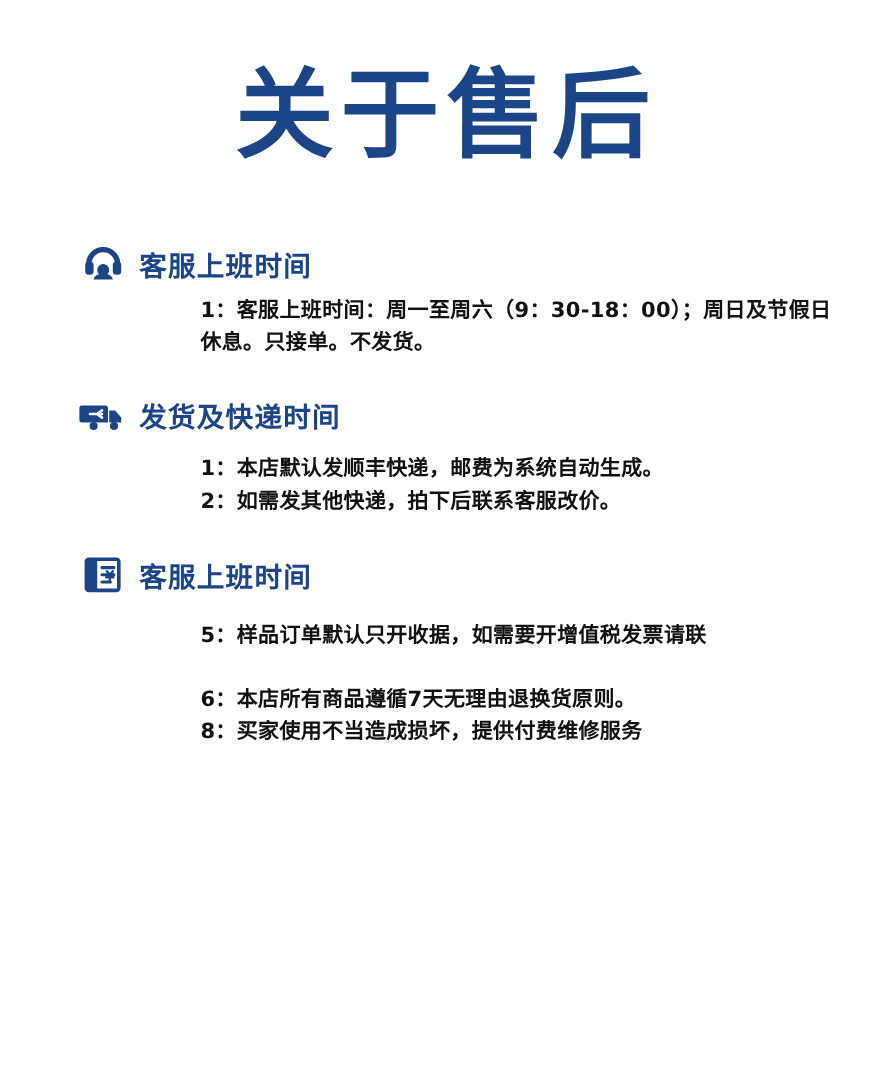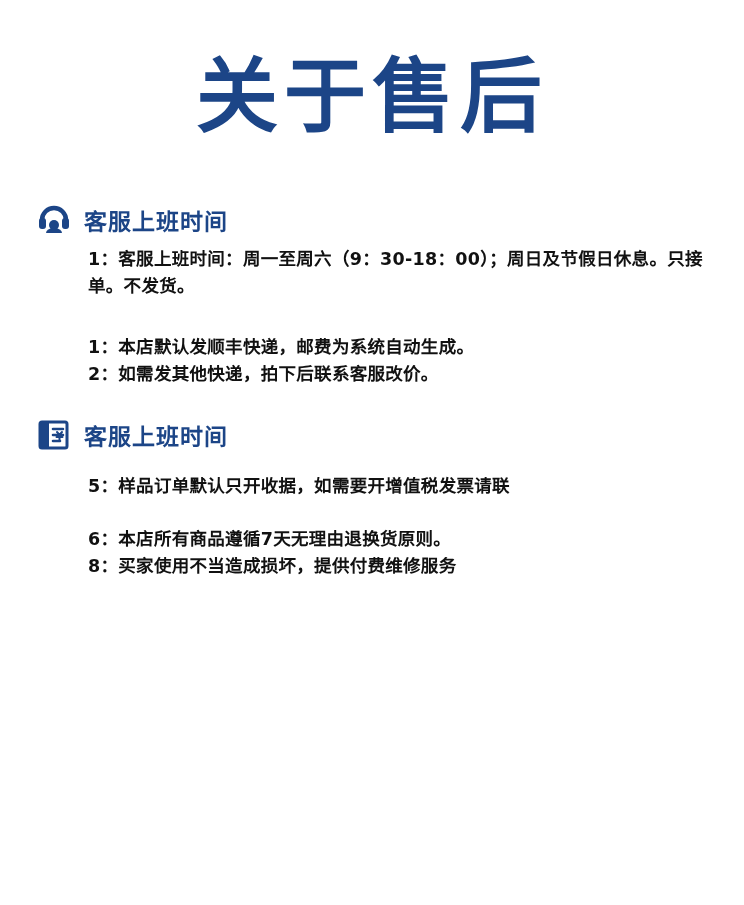--- a/index.html
+++ b/index.html
@@ -26,21 +26,21 @@
     font-weight: bold;
     color: #1c4587;
     letter-spacing: 6px;
     line-height: 1;
     margin: 0;
     padding-top: 56px;
     font-family: "DejaVu Sans", "Liberation Sans", sans-serif;
   }
   .sections {
     margin-top: 62px;
-    padding-left: 34px;
+    padding-left: 66px;
     padding-right: 30px;
   }
   .section {
     position: relative;
     margin-bottom: 26px;
   }
   .sec-head {
     display: flex;
     align-items: center;
     gap: 10px;
@@ -69,20 +69,21 @@
     padding-right: 6px;
   }
   .line {
     font-size: 17.5px;
     line-height: 1.55;
     color: #111111;
     font-weight: bold;
     letter-spacing: 0.3px;
     font-family: "DejaVu Sans", "Liberation Sans", sans-serif;
     white-space: pre-wrap;
+    margin-left: 47px;
   }
   .sec-service .sec-head { margin-bottom: 0px; }
   .sec-service .icon-box { width: 36px; flex: 0 0 36px; }
   .sec-invoice .sec-body { padding-top: 14px; }
   .sec-ship .sec-body { padding-top: 8px; }
   .sec-hours .sec-body { padding-top: 2px; }
 </style>
 </head>
 <body>
 
@@ -104,20 +105,32 @@
           </svg>
         </span>
         <span class="sec-title">客服上班时间</span>
       </div>
       <div class="sec-body">
         <div class="line">1：客服上班时间：周一至周六（9：30-18：00）；周日及节假日休息。只接单。不发货。</div>
       </div>
     </div>
 
     <div class="section sec-ship">
+      <div class="sec-head">
+        <span class="icon-box">
+          <svg width="40" height="40" viewBox="0 0 40 40">
+            <path d="M4 12 h18 a2 2 0 0 1 2 2 v12 h-22 a2 2 0 0 1 -2 -2 v-10 a2 2 0 0 1 2 -2 z" fill="#1c4587"></path>
+            <path d="M25 16 h5 l5 6 v4 h-10 z" fill="#1c4587"></path>
+            <circle cx="12" cy="29" r="3.4" fill="#1c4587"></circle>
+            <circle cx="29" cy="29" r="3.4" fill="#1c4587"></circle>
+            <path d="M9 19 h10 M15 19 l4 -3 M15 19 l4 3" fill="none" stroke="#ffffff" stroke-width="2.2" stroke-linecap="round" stroke-linejoin="round"></path>
+          </svg>
+        </span>
+        <span class="sec-title">发货及快递时间</span>
+      </div>
       <div class="sec-body">
         <div class="line">1：本店默认发顺丰快递，邮费为系统自动生成。</div>
         <div class="line">2：如需发其他快递，拍下后联系客服改价。</div>
       </div>
     </div>
 
     <div class="section sec-invoice">
       <div class="sec-head">
         <span class="icon-box">
           <svg width="40" height="40" viewBox="0 0 40 40">

